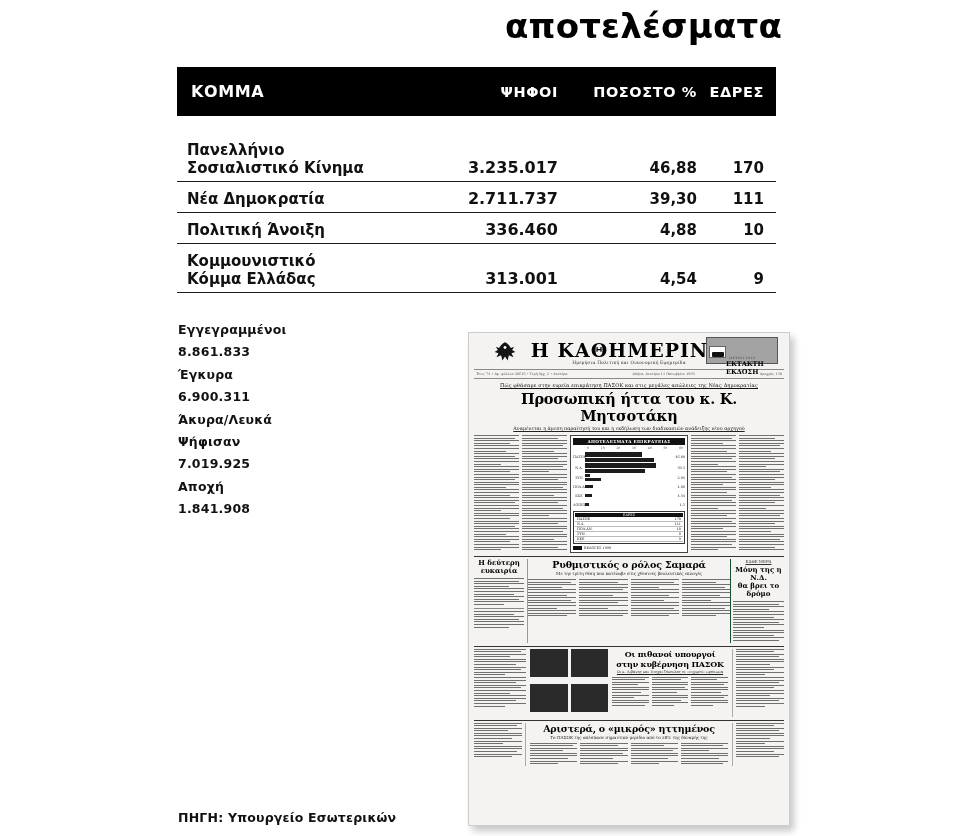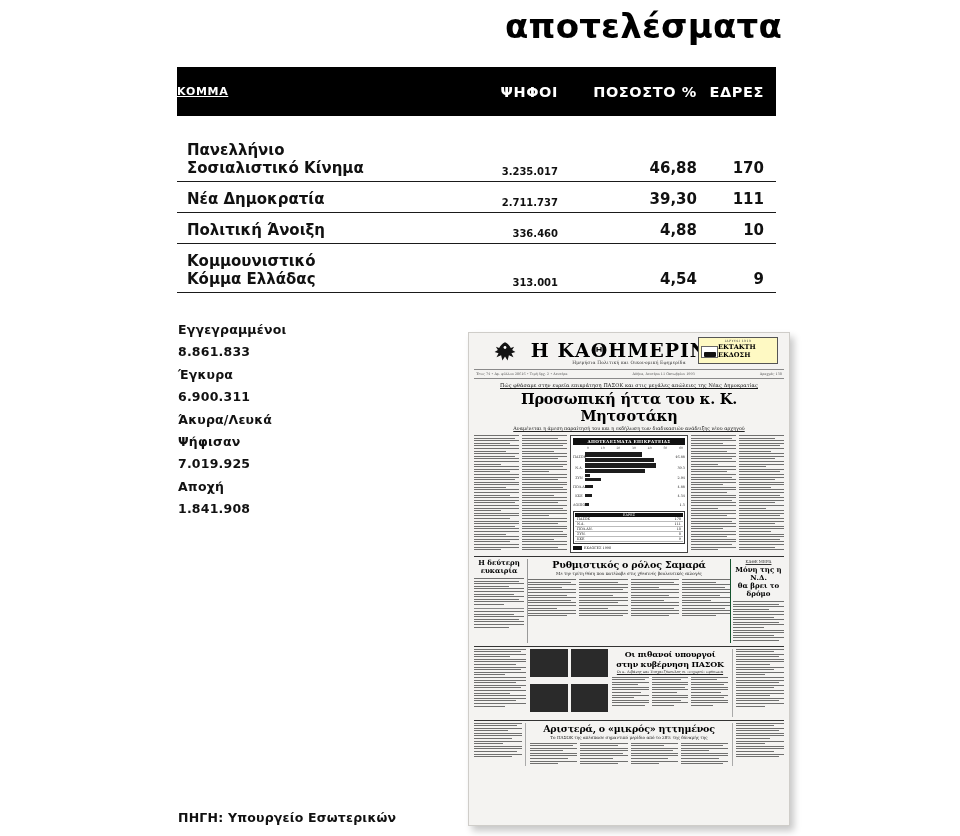--- a/index.html
+++ b/index.html
@@ -30,21 +30,21 @@
     left: 177px; top: 67px;
     width: 599px;
   }
   .thead {
     background: #000;
     height: 49px;
     display: flex;
     align-items: center;
     color: #fff;
   }
-  .thead .c-party  { flex: 0 0 236px; padding-left: 0; font-size: 11px; font-weight: 700; letter-spacing: .6px; text-decoration: underline; }
+  .thead .c-party  { flex: 0 0 236px; padding-left: 14px; font-size: 16px; font-weight: 700; letter-spacing: .6px; }
   .thead .c-votes  { flex: 0 0 145px; text-align: right; font-size: 14.5px; font-weight: 700; letter-spacing: .6px; }
   .thead .c-pct    { flex: 0 0 139px; text-align: right; font-size: 14.5px; font-weight: 700; letter-spacing: .6px; }
   .thead .c-seats  { flex: 1 1 auto;  text-align: right; padding-right: 12px; font-size: 14.5px; font-weight: 700; letter-spacing: .6px; }
 
   .tbody { padding-top: 17px; }
   .trow {
     display: flex;
     align-items: flex-end;
     border-bottom: 1.6px solid #1a1a1a;
     min-height: 31px;
@@ -52,21 +52,21 @@
   .trow.tall { min-height: 49px; }
   .trow .c-party {
     flex: 0 0 236px;
     padding-left: 10px;
     font-size: 15px; font-weight: 700; color: #111;
     line-height: 18px;
     padding-bottom: 4px;
   }
   .trow .c-votes {
     flex: 0 0 145px; text-align: right;
-    font-size: 10px; font-weight: 700; color: #111;
+    font-size: 16px; font-weight: 700; color: #111;
     padding-bottom: 4px;
   }
   .trow .c-pct {
     flex: 0 0 139px; text-align: right;
     font-size: 15px; font-weight: 700; color: #111;
     padding-bottom: 4px;
   }
   .trow .c-seats {
     flex: 1 1 auto; text-align: right; padding-right: 12px;
     font-size: 15px; font-weight: 700; color: #111;
@@ -117,22 +117,22 @@
   .masthead { display: flex; align-items: center; justify-content: center; height: 30px; position: relative; }
   .eagle { width: 26px; height: 26px; position: absolute; left: 18px; top: 2px; }
   .mast-title {
     font-size: 19px; font-weight: 700; letter-spacing: 1px;
     font-family: "DejaVu Serif", "Liberation Serif", serif;
     color: #000;
   }
   .mast-sub { font-size: 4.4px; text-align: center; letter-spacing: .2px; color: #333; margin-top: -1px; }
   .badge {
     position: absolute; right: 6px; top: 0px;
-    width: 80px; height: 27px; border: 1px solid #555;
-    background: #fef9c3; font-size: 4px; text-align: center; padding-top: 1px;
+    width: 72px; height: 27px; border: 1px solid #555;
+    background: #a3a3a3; font-size: 4px; text-align: center; padding-top: 18px;
   }
   .badge .b-top { font-size: 3.2px; letter-spacing: .4px; color: #444; }
   .badge .b-main { font-size: 6.6px; font-weight: 700; line-height: 7.6px; margin-top: 1px; color: #000; }
   .badge-icon { position: absolute; left: 2px; top: 8px; width: 17px; height: 12px; background: #fff; border: 1px solid #666; }
   .badge-icon::after { content:""; position:absolute; left:2px; top:5px; width:12px; height:5px; background:#111; border-radius:1px; }
 
   .rule { border-top: 1px solid #8a8a8a; margin: 2px 0; }
   .dateline { display: flex; justify-content: space-between; font-size: 3.4px; color: #555; padding: 0 2px; }
 
   .kicker {

